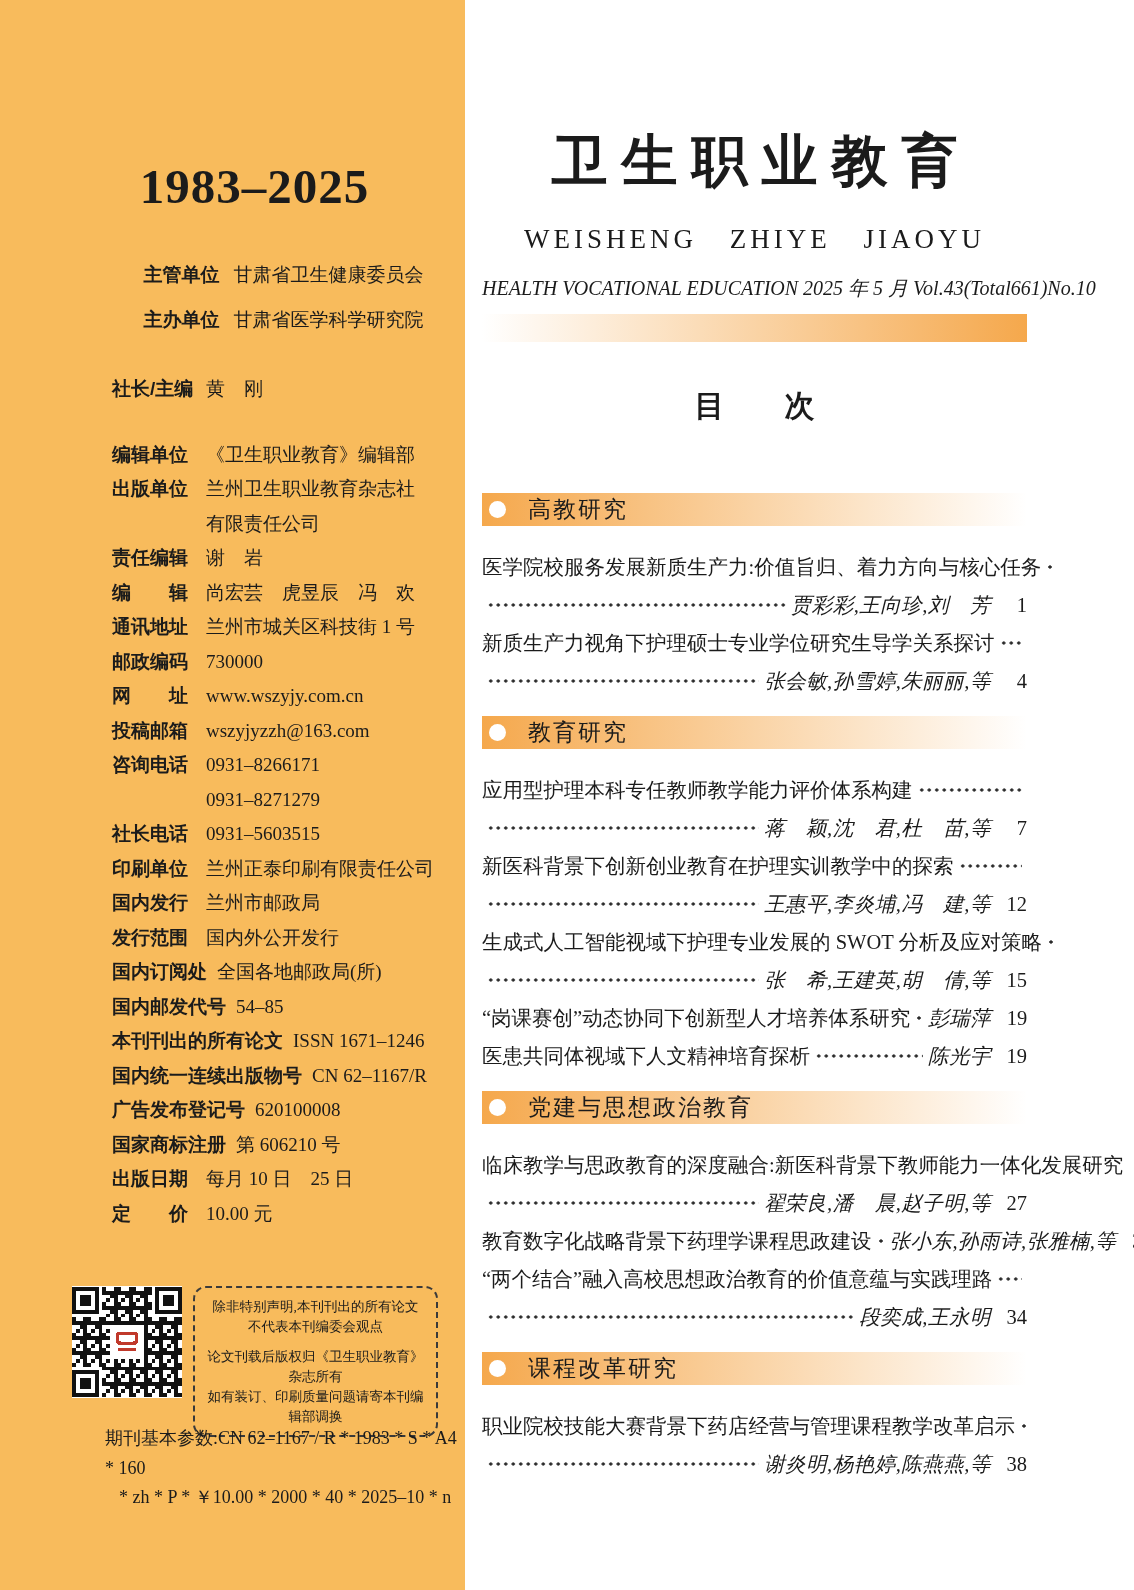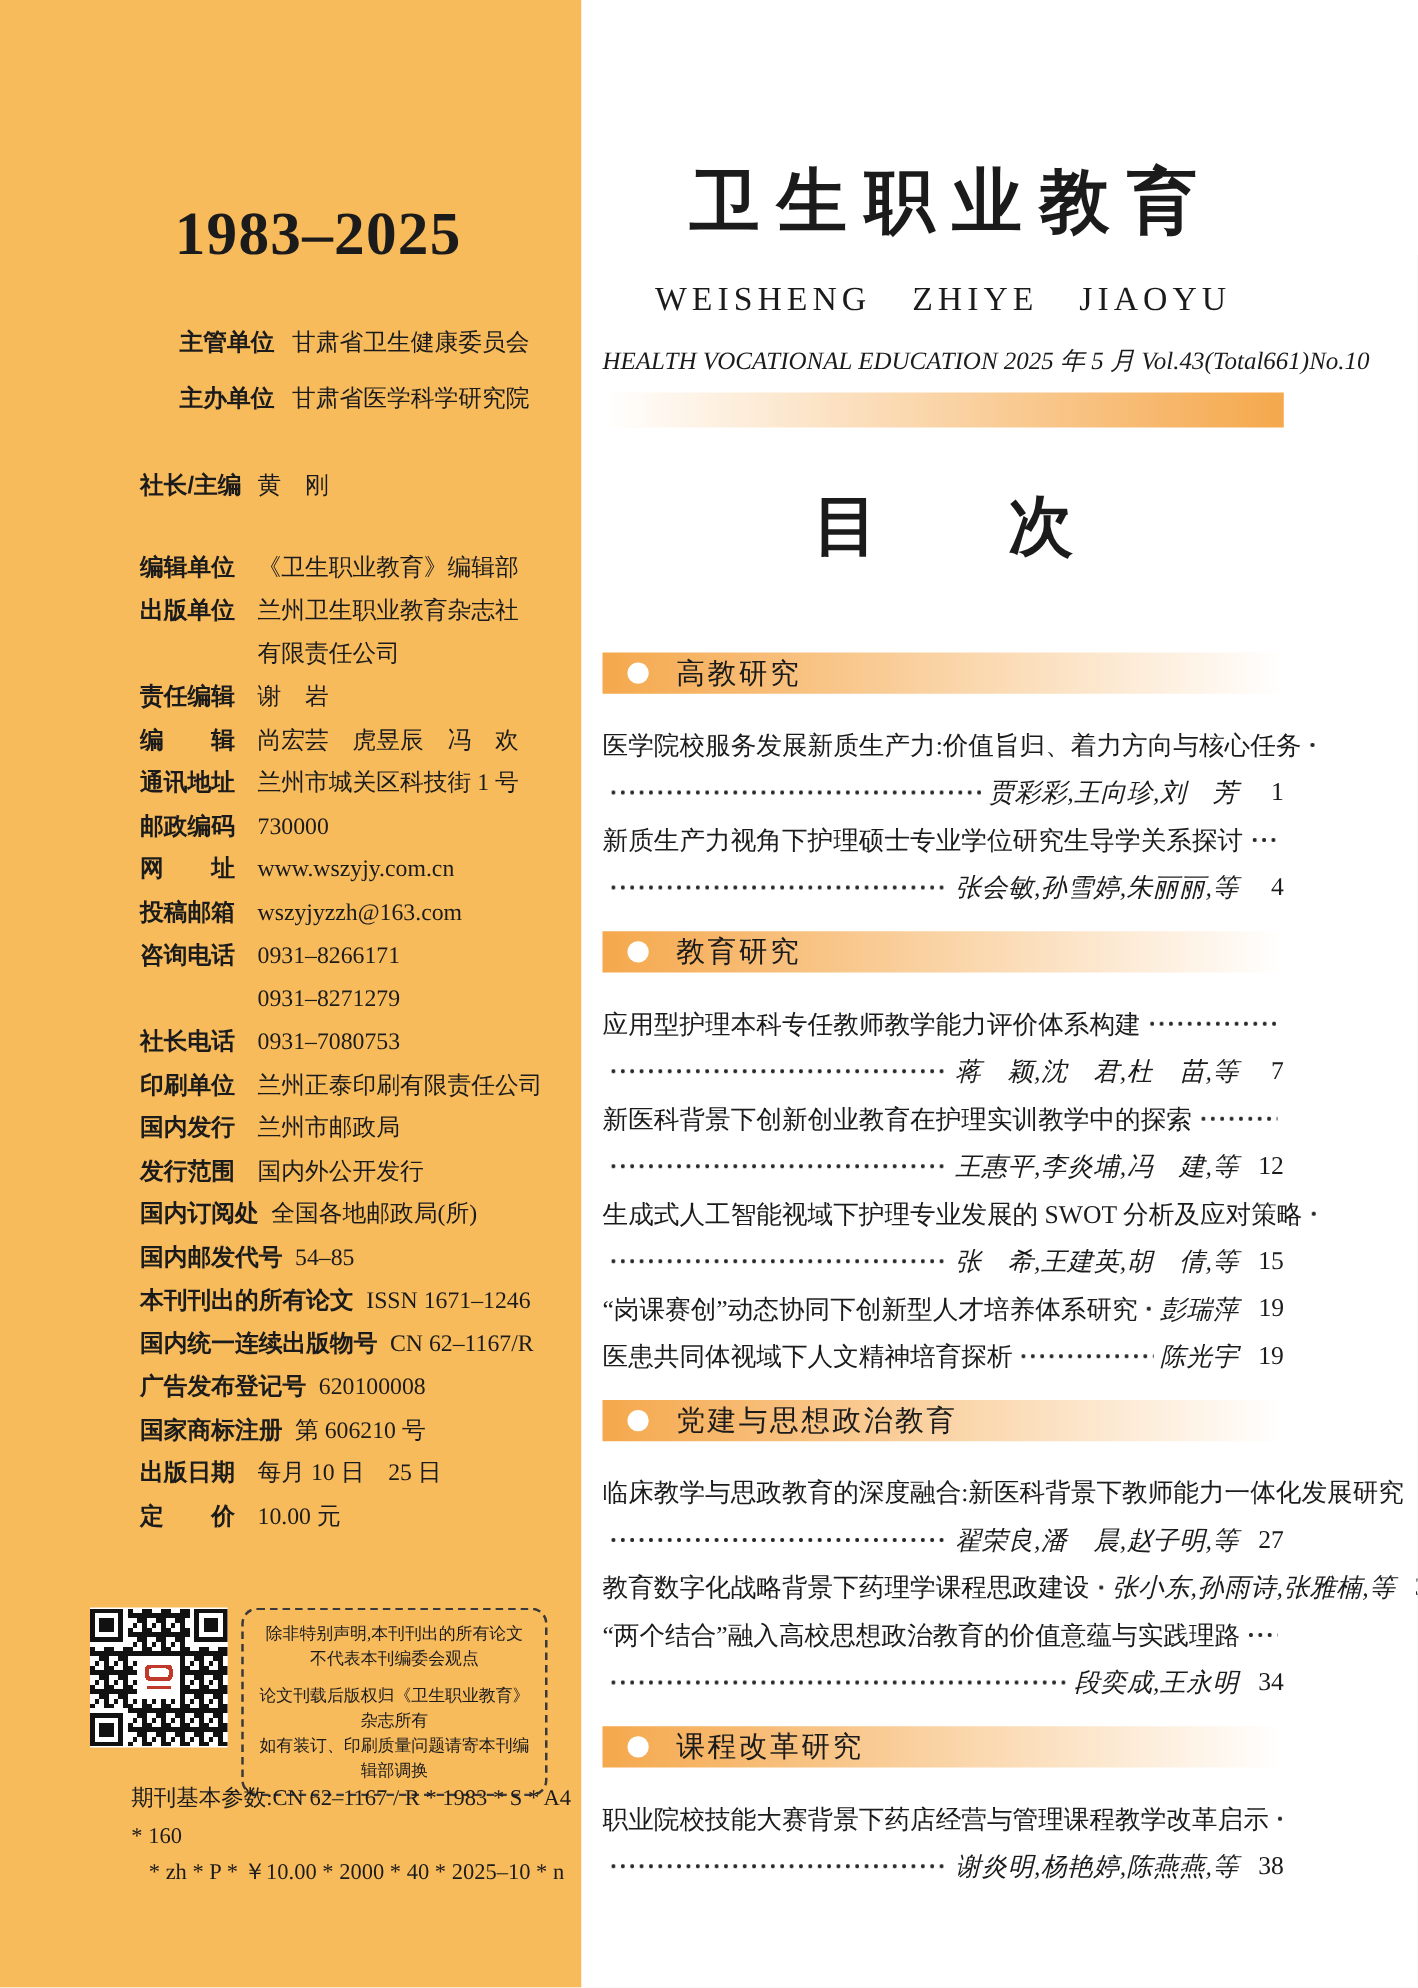--- a/index.html
+++ b/index.html
@@ -30,24 +30,24 @@
   .params { position:absolute; top:1424px; left:105px; width:352px; font-size:18px; line-height:1.65;font-family:Liberation Serif, serif; }
   .params .p2 { padding-left:14px; }
 
   
   .content { position:absolute; left:482px; top:0; width:545px; }
   .title-cn { margin-top:124px; text-align:center; font-size:56px; font-weight:bold;
               letter-spacing:14px; text-indent:14px; }
   .pinyin { margin-top:24px; text-align:center; font-size:27px; letter-spacing:4px; word-spacing:22px; }
   .issue { margin-top:20px; font-style:italic; font-size:20px; white-space:nowrap; }
   .grad-bar { margin-top:12px; height:28px; background:linear-gradient(to right, #ffffff, #F5A84C); }
-  .toc-title { margin-top:44px; text-align:center; font-size:52px; font-weight:bold; }
+  .toc-title { margin-top:44px; text-align:center; font-size:30px; font-weight:bold; }
 
   .toc-section:first-of-type .section-bar { margin-top:66px; }
-  .section-bar { margin-top:16px; margin-bottom:22px; height:33px; padding-left:20px;
+  .section-bar { margin-top:16px; margin-bottom:22px; height:33px; padding-left:7px;
                  background:linear-gradient(to right, #F5A84C, rgba(255,255,255,0));
                  display:flex; align-items:center; }
   .bullet { width:17px; height:17px; border-radius:50%; background:#ffffff; margin-right:22px; flex:0 0 auto; }
   .section-name { font-size:23px; letter-spacing:2px; }
 
   .entry-line { display:flex; align-items:center; height:38px; font-size:20.5px; white-space:nowrap; }
   .t { flex:0 0 auto; }
   .leader { flex:1 1 auto; align-self:stretch; margin:0 5px; min-width:8px;
             background-image:radial-gradient(circle, #2a2a2a 1.35px, rgba(0,0,0,0) 1.9px);
             background-size:7.5px 100%; background-repeat:repeat-x; background-position:0 center; }
@@ -74,21 +74,21 @@
           <div class="info-row"><span class="info-label">出版单位</span><span class="info-value">兰州卫生职业教育杂志社</span></div>
           <div class="info-row cont"><span class="info-value">有限责任公司</span></div>
           <div class="info-row"><span class="info-label">责任编辑</span><span class="info-value">谢　岩</span></div>
           <div class="info-row"><span class="info-label">编　　辑</span><span class="info-value">尚宏芸　虎昱辰　冯　欢</span></div>
           <div class="info-row"><span class="info-label">通讯地址</span><span class="info-value">兰州市城关区科技街 1 号</span></div>
           <div class="info-row"><span class="info-label">邮政编码</span><span class="info-value">730000</span></div>
           <div class="info-row"><span class="info-label">网　　址</span><span class="info-value">www.wszyjy.com.cn</span></div>
           <div class="info-row"><span class="info-label">投稿邮箱</span><span class="info-value">wszyjyzzh@163.com</span></div>
           <div class="info-row"><span class="info-label">咨询电话</span><span class="info-value">0931–8266171</span></div>
           <div class="info-row cont"><span class="info-value">0931–8271279</span></div>
-          <div class="info-row"><span class="info-label">社长电话</span><span class="info-value">0931–7080753</span></div>
+          <div class="info-row"><span class="info-label">社长电话</span><span class="info-value">0931–5603515</span></div>
           <div class="info-row"><span class="info-label">印刷单位</span><span class="info-value">兰州正泰印刷有限责任公司</span></div>
           <div class="info-row"><span class="info-label">国内发行</span><span class="info-value">兰州市邮政局</span></div>
           <div class="info-row"><span class="info-label">发行范围</span><span class="info-value">国内外公开发行</span></div>
           <div class="info-row"><span class="info-label">国内订阅处</span><span class="info-value">全国各地邮政局(所)</span></div>
           <div class="info-row"><span class="info-label">国内邮发代号</span><span class="info-value">54–85</span></div>
           <div class="info-row"><span class="info-label">本刊刊出的所有论文</span><span class="info-value">ISSN 1671–1246</span></div>
           <div class="info-row"><span class="info-label">国内统一连续出版物号</span><span class="info-value">CN 62–1167/R</span></div>
           <div class="info-row"><span class="info-label">广告发布登记号</span><span class="info-value">620100008</span></div>
           <div class="info-row"><span class="info-label">国家商标注册</span><span class="info-value">第 606210 号</span></div>
           <div class="info-row"><span class="info-label">出版日期</span><span class="info-value">每月 10 日　25 日</span></div>

